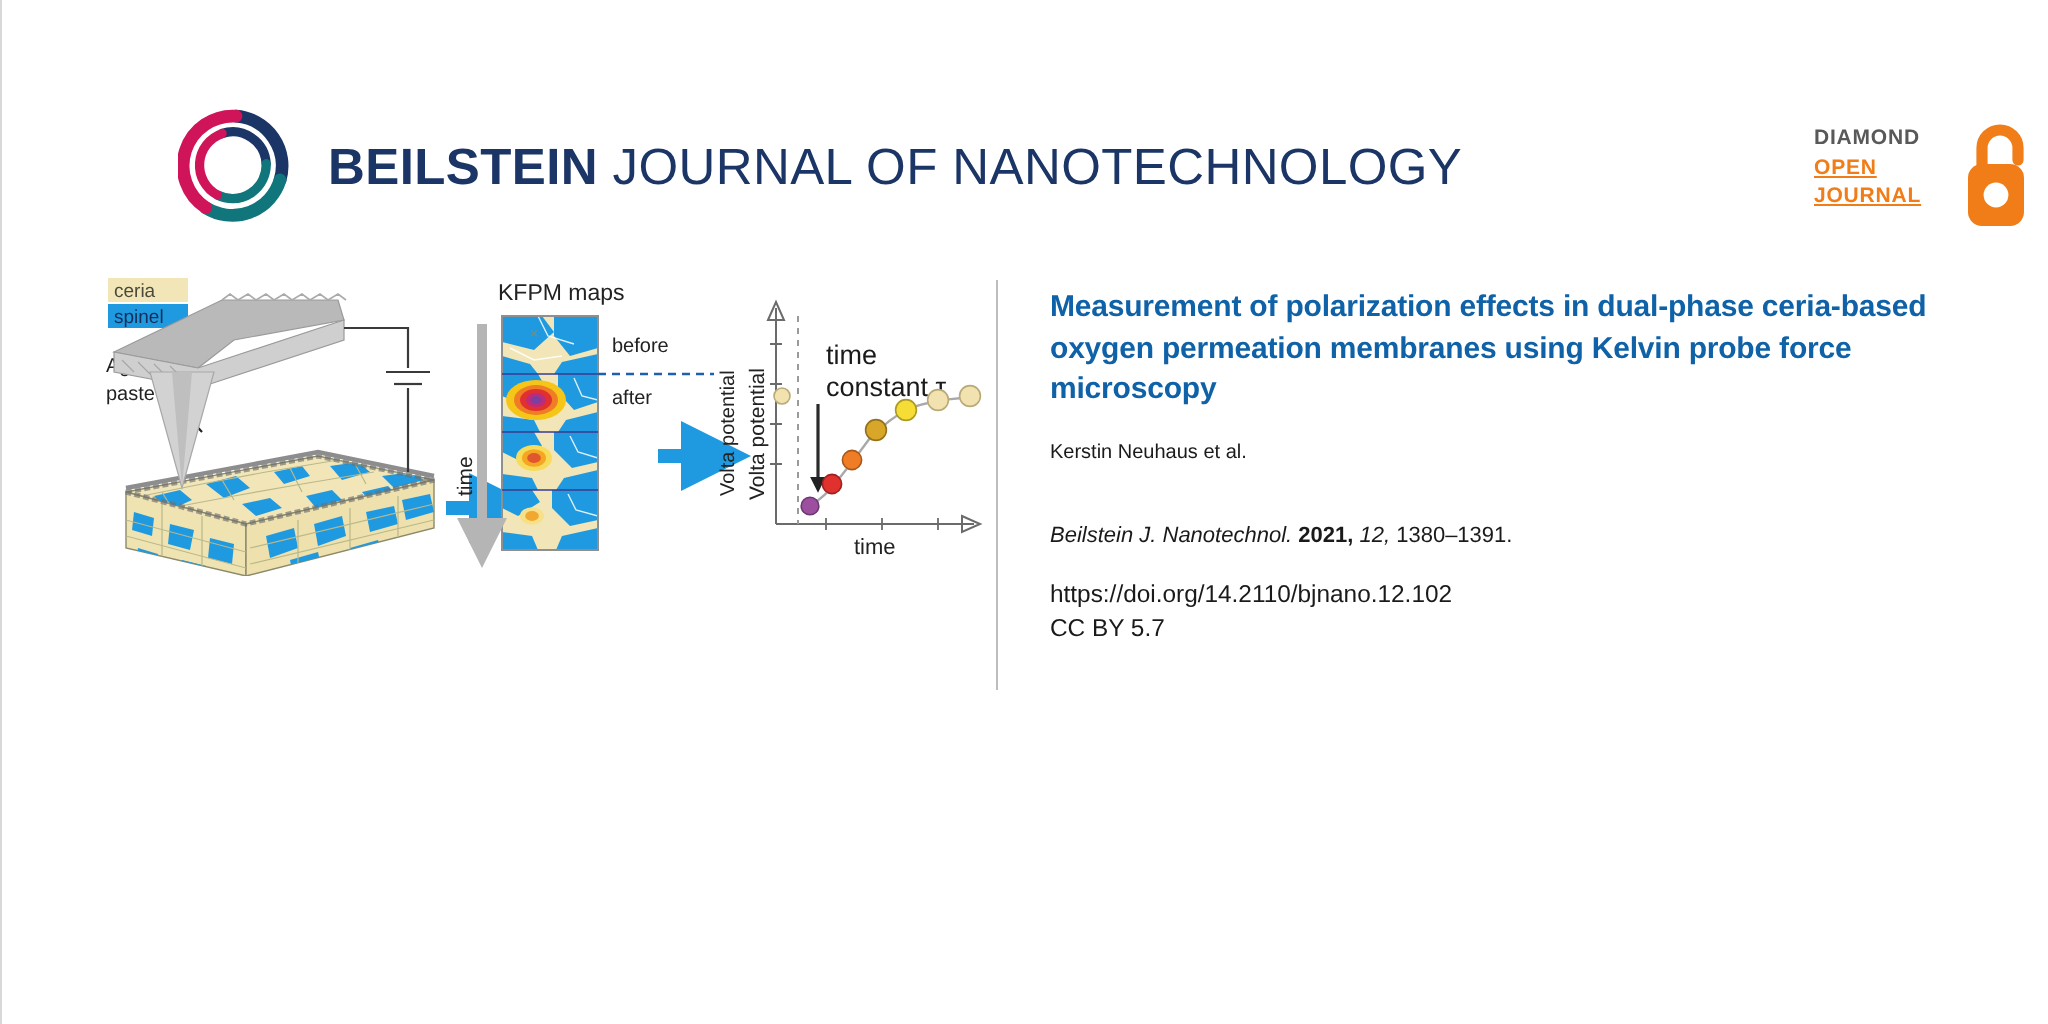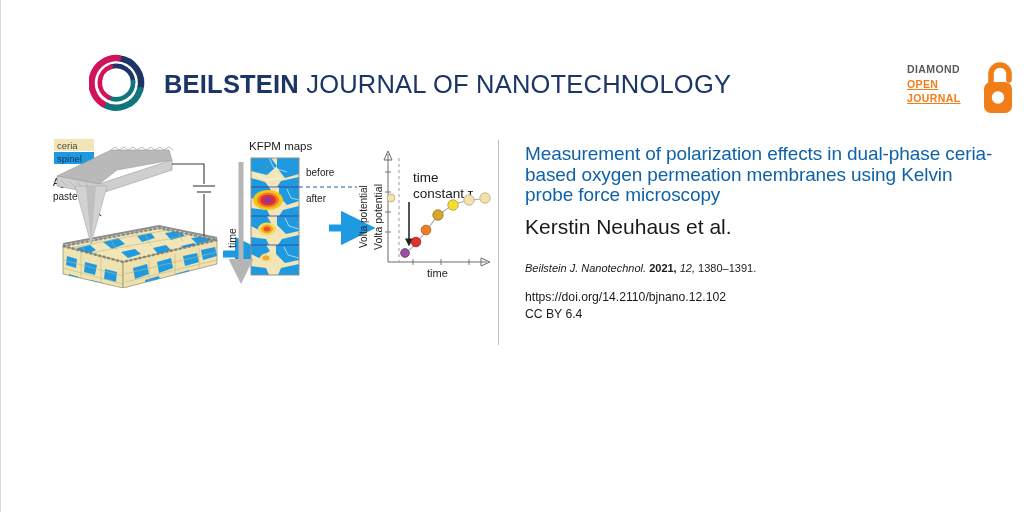--- a/index.html
+++ b/index.html
@@ -73,30 +73,30 @@
     background: #bdbdbd;
   }
 
   
   #article-info {
     position: absolute;
     left: 524px; top: 144px;
     width: 470px;
   }
   #article-title {
-    font-size: 19px;
-    font-weight: normal;
+    font-size: 15px;
+    font-weight: bold;
     line-height: 20.5px;
     color: #0f62a8;
     letter-spacing: -0.1px;
     margin: 0;
   }
   #article-authors {
     margin-top: 11px;
-    font-size: 21px;
+    font-size: 10px;
     color: #1a1a1a;
     line-height: 19px;
   }
   #article-citation {
     margin-top: 24px;
     font-size: 11px;
     color: #1a1a1a;
     line-height: 16px;
   }
   #article-citation .ct-italic { font-style: italic; }
@@ -170,21 +170,21 @@
     <div id="article-authors">Kerstin Neuhaus et al.</div>
 
     <div id="article-citation">
       <span class="ct-italic">Beilstein J. Nanotechnol.</span>
       <span class="ct-bold">2021,</span>
       <span class="ct-italic">12,</span>
       <span>1380–1391.</span>
     </div>
 
     <div id="article-doi">https://doi.org/14.2110/bjnano.12.102</div>
-    <div id="article-license">CC BY 6.4</div>
+    <div id="article-license">CC BY 5.7</div>
   </div>
 
   <div id="graphical-abstract">
     <svg id="ga-svg" width="452" height="152" viewBox="0 0 452 152" aria-hidden="true">
 
       <defs>
         <marker id="blueArrowHead" markerWidth="5" markerHeight="5" refX="0.5" refY="2.5" orient="auto">
           <path d="M0,0 L5,2.5 L0,5 z" fill="#1f9ae0"></path>
         </marker>
         <marker id="grayArrowHead" markerWidth="5" markerHeight="5" refX="1" refY="2.5" orient="auto">

